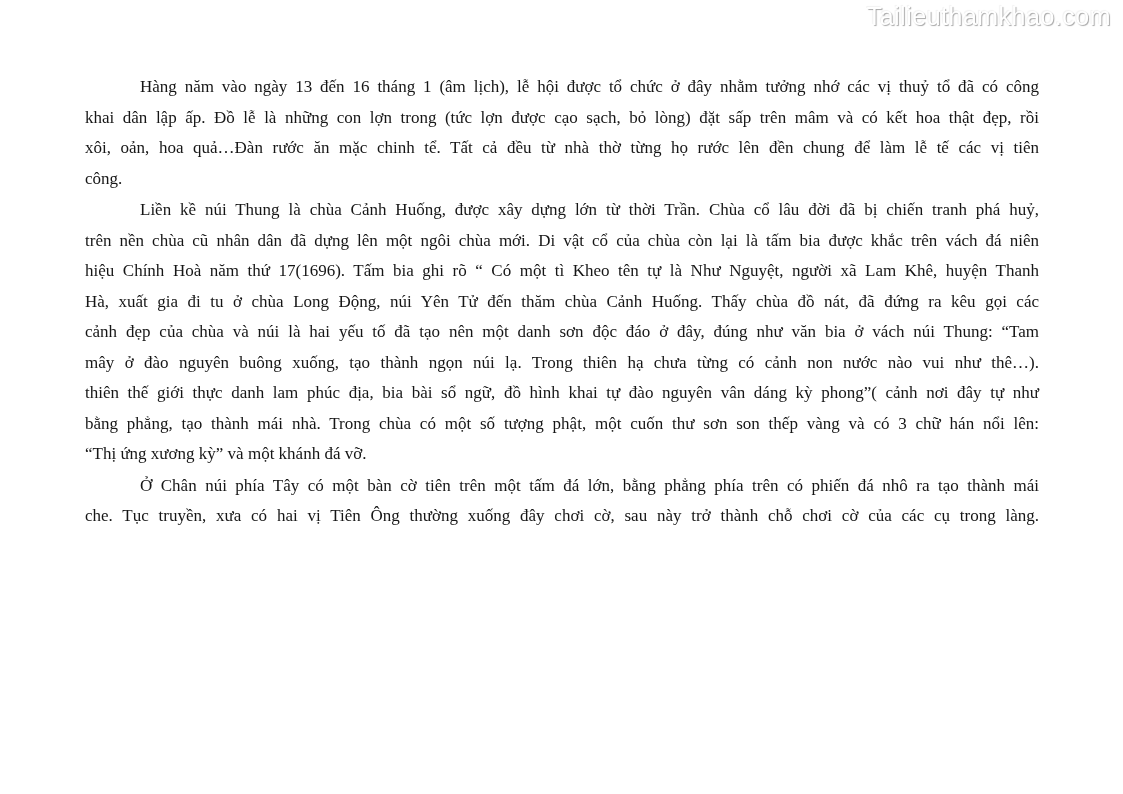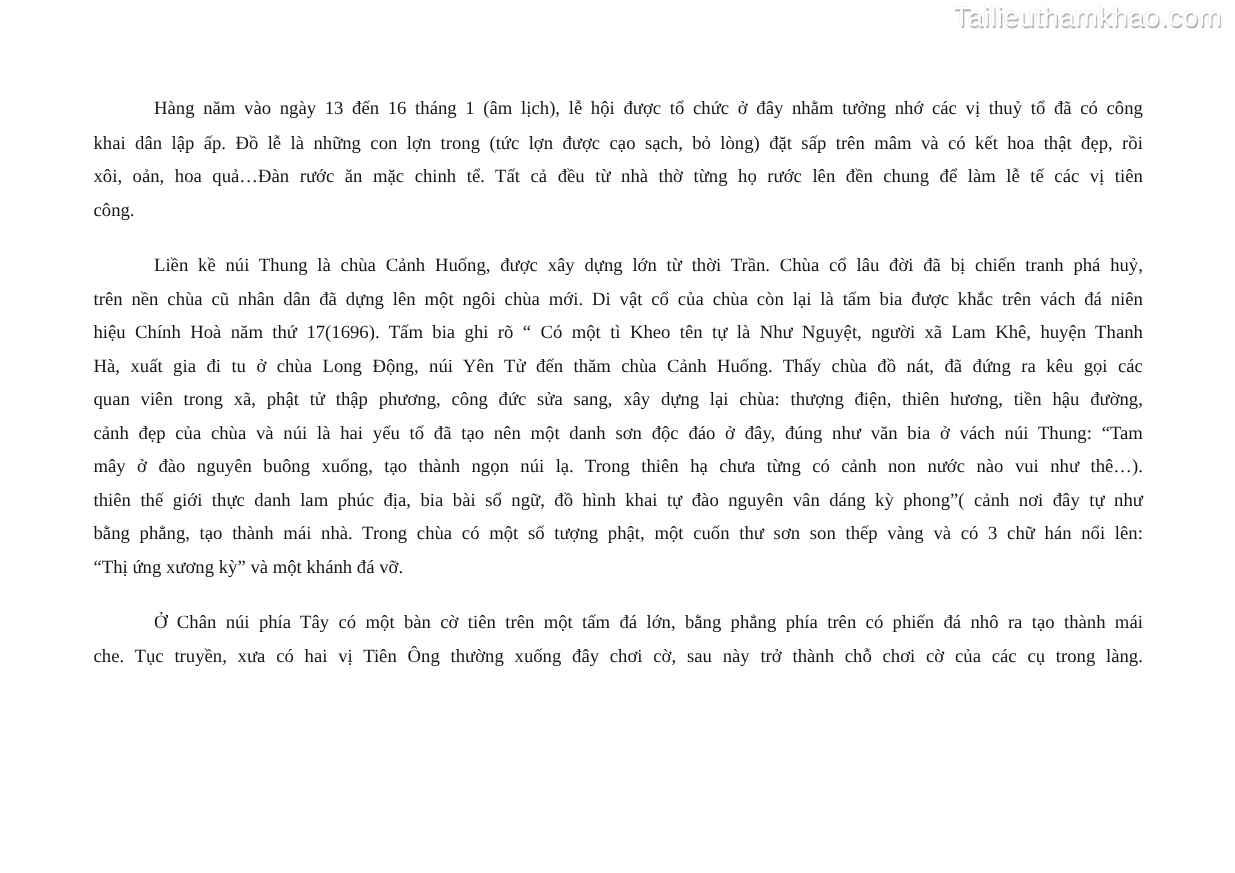--- a/index.html
+++ b/index.html
@@ -22,26 +22,26 @@
     right: 12px;
     font-family: "Liberation Sans", "DejaVu Sans", sans-serif;
     font-size: 25px;
     letter-spacing: 0.5px;
     color: #ffffff;
     text-shadow: 1px 1px 1px #a8a8a8, -1px -1px 1px #f2f2f2;
     user-select: none;
   }
   .content {
     position: absolute;
-    top: 84px;
+    top: 72px;
     left: 85px;
     width: 954px;
   }
   .para { margin: 0; }
-  .para + .para { margin-top: 20px; }
+  .para + .para { margin-top: 1px; }
   .line {
     height: 30.5px;
     line-height: 30.5px;
     font-size: 17px;
     white-space: nowrap;
     text-align: justify;
     text-align-last: justify;
     -moz-text-align-last: justify;
   }
   .line.first { text-indent: 55px; }
@@ -65,21 +65,20 @@
       <div class="line">khai dân lập ấp. Đồ lễ là những con lợn trong (tức lợn được cạo sạch, bỏ lòng) đặt sấp trên mâm và có kết hoa thật đẹp, rồi</div>
       <div class="line">xôi, oản, hoa quả…Đàn rước ăn mặc chinh tể. Tất cả đều từ nhà thờ từng họ rước lên đền chung để làm lễ tế các vị tiên</div>
       <div class="line last">công.</div>
     </div>
 
     <div class="para">
       <div class="line first">Liền kề núi Thung là chùa Cảnh Huống, được xây dựng lớn từ thời Trần. Chùa cổ lâu đời đã bị chiến tranh phá huỷ,</div>
       <div class="line">trên nền chùa cũ nhân dân đã dựng lên một ngôi chùa mới. Di vật cổ của chùa còn lại là tấm bia được khắc trên vách đá niên</div>
       <div class="line">hiệu Chính Hoà năm thứ 17(1696). Tấm bia ghi rõ “ Có một tì Kheo tên tự là Như Nguyệt, người xã Lam Khê, huyện Thanh</div>
       <div class="line">Hà, xuất gia đi tu ở chùa Long Động, núi Yên Tử đến thăm chùa Cảnh Huống. Thấy chùa đồ nát, đã đứng ra kêu gọi các</div>
-      <div class="line">quan viên trong xã, phật tử thập phương, công đức sửa sang, xây dựng lại chùa: thượng điện, thiên hương, tiền hậu đường,</div>
       <div class="line">cảnh đẹp của chùa và núi là hai yếu tố đã tạo nên một danh sơn độc đáo ở đây, đúng như văn bia ở vách núi Thung: “Tam</div>
       <div class="line">mây ở đào nguyên buông xuống, tạo thành ngọn núi lạ. Trong thiên hạ chưa từng có cảnh non nước nào vui như thê…).</div>
       <div class="line">thiên thế giới thực danh lam phúc địa, bia bài sổ ngữ, đồ hình khai tự đào nguyên vân dáng kỳ phong”( cảnh nơi đây tự như</div>
       <div class="line">bằng phẳng, tạo thành mái nhà. Trong chùa có một số tượng phật, một cuốn thư sơn son thếp vàng và có 3 chữ hán nổi lên:</div>
       <div class="line last">“Thị ứng xương kỳ” và một khánh đá vỡ.</div>
     </div>
 
     <div class="para">
       <div class="line first">Ở Chân núi phía Tây có một bàn cờ tiên trên một tấm đá lớn, bằng phẳng phía trên có phiến đá nhô ra tạo thành mái</div>
       <div class="line">che. Tục truyền, xưa có hai vị Tiên Ông thường xuống đây chơi cờ, sau này trở thành chỗ chơi cờ của các cụ trong làng.</div>

